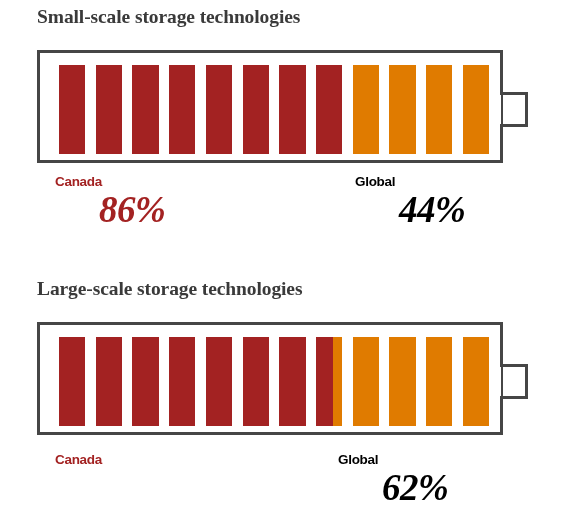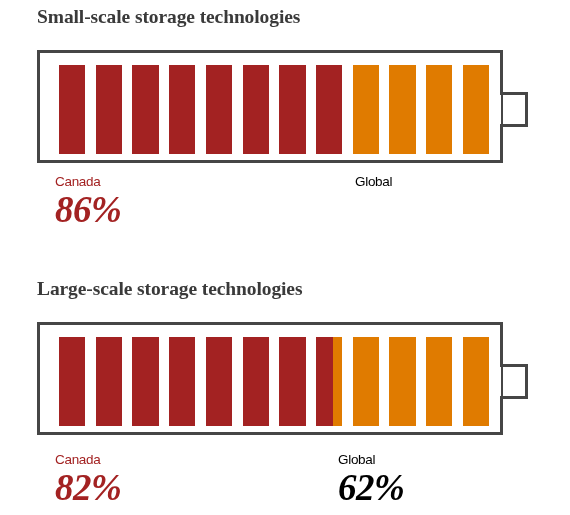--- a/index.html
+++ b/index.html
@@ -78,34 +78,35 @@
     position:absolute;top:0;height:100%;
   }
   .cell .fill-red{left:0;background:#a32222;}
   .cell .fill-orange{right:0;background:#e07b00;}
 
   
   .stat{position:absolute;}
   .stat-name{
     font-family:"Liberation Sans", sans-serif;
     font-size:13.5px;
-    font-weight:400;
+    font-weight:700;
     letter-spacing:-0.3px;
     line-height:15px;
     white-space:nowrap;
   }
   .stat-value{
     font-family:"Liberation Serif", serif;
     font-size:37px;
     font-weight:700;
     font-style:italic;
     line-height:40px;
     letter-spacing:-0.5px;
     white-space:nowrap;
     margin-top:1px;
+    margin-left:44px;
   }
   .canada .stat-name,.canada .stat-value{color:#a32222;}
   .global .stat-name,.global .stat-value{color:#000000;}
 
   #panel-0 .canada{left:55px;top:174px;}
   #panel-0 .global{left:355px;top:174px;}
   #panel-1 .canada{left:55px;top:180px;}
   #panel-1 .global{left:338px;top:180px;}
 </style>
 </head>
@@ -162,20 +163,21 @@
       <div class="t-gap"></div>
     </div>
   </div>
 
   <div class="stat canada">
     <div class="stat-name">Canada</div>
     <div class="stat-value">86%</div>
   </div>
   <div class="stat global">
     <div class="stat-name">Global</div>
+    <div class="stat-value">44%</div>
   </div>
 </div>
 
 <div class="panel" id="panel-1">
   <div class="panel-title">Large-scale storage technologies</div>
 
   <div class="battery">
     <div class="battery-body">
       <div class="cells">
         <div class="cell">
@@ -220,19 +222,18 @@
     <div class="terminal">
       <div class="t-top"></div>
       <div class="t-right"></div>
       <div class="t-bot"></div>
       <div class="t-gap"></div>
     </div>
   </div>
 
   <div class="stat canada">
     <div class="stat-name">Canada</div>
-    <div class="stat-value">82%</div>
   </div>
   <div class="stat global">
     <div class="stat-name">Global</div>
     <div class="stat-value">62%</div>
   </div>
 </div>
 
 </body></html>

